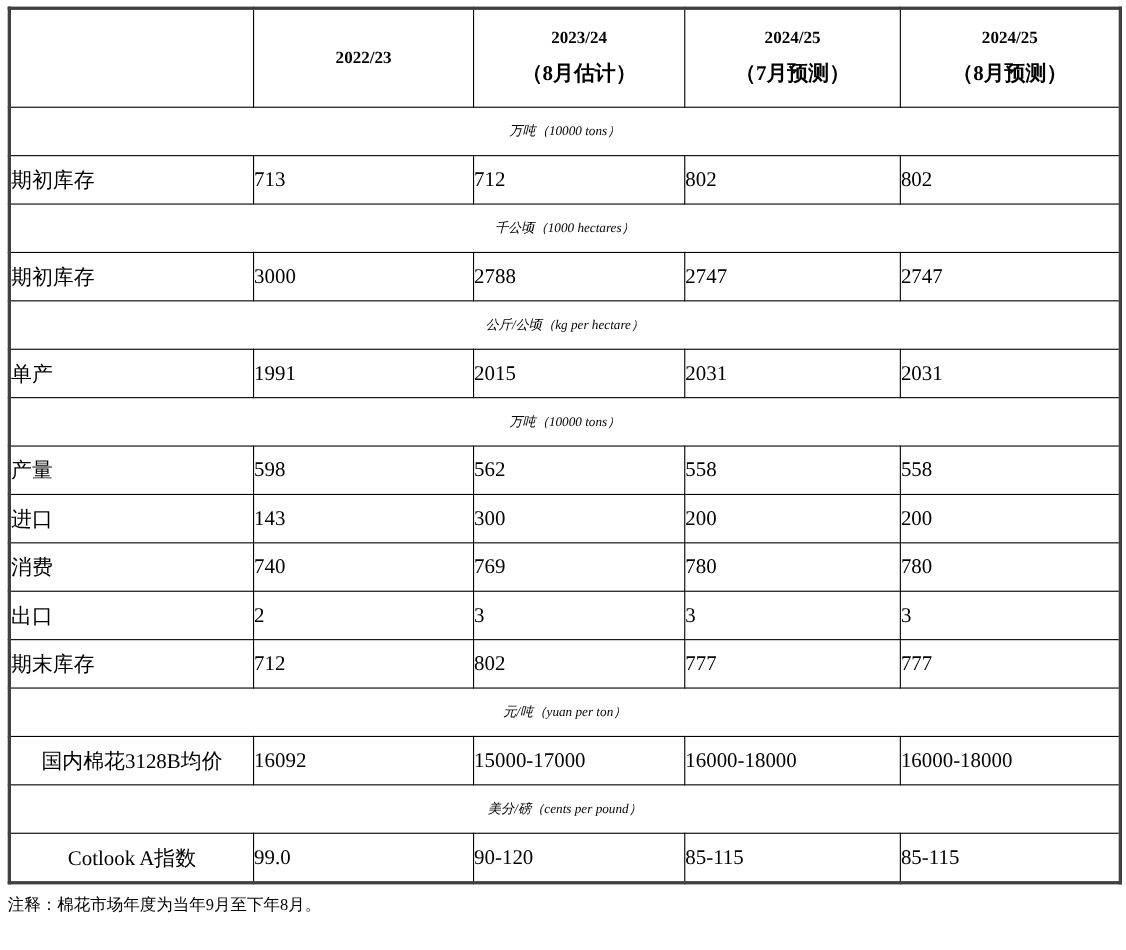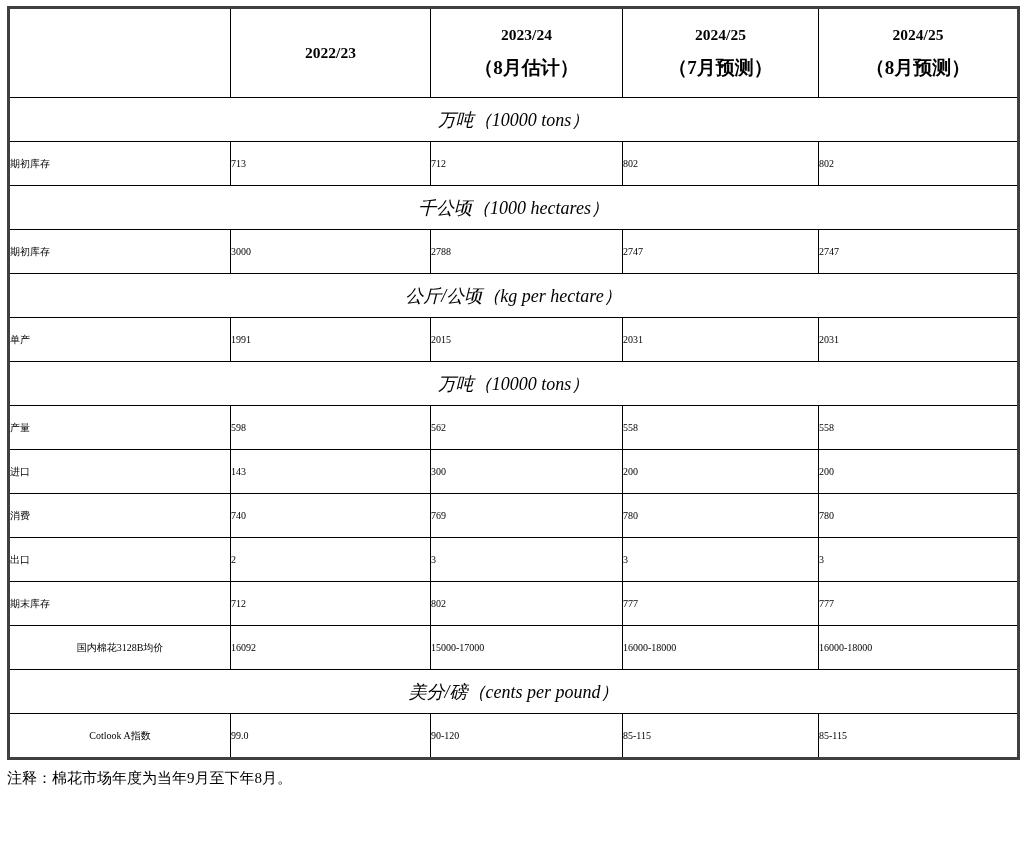--- a/index.html
+++ b/index.html
@@ -49,27 +49,27 @@
     line-height: 1.9;
   }
   .head-line1 { display: block; }
   .head-line2 { display: block; font-size: 19px; }
 
   
   tr.unit-row td {
     height: 43px;
     text-align: center;
     font-style: italic;
-    font-size: 18px;
+    font-size: 12px;
   }
 
   
   tr.data-row td {
     height: 43px;
-    font-size: 10px;
+    font-size: 19px;
   }
   td.item-cell {
     text-align: left;
     padding-left: 12px;
     font-style: normal;
   }
   td.item-cell.indented {
     text-align: center;
     padding-left: 0;
   }
@@ -193,20 +193,23 @@
       </tr>
 
       <tr class="data-row">
         <td class="item-cell">期末库存</td>
         <td class="val-cell">712</td>
         <td class="val-cell">802</td>
         <td class="val-cell">777</td>
         <td class="val-cell">777</td>
       </tr>
 
+      <tr class="unit-row">
+        <td colspan="5">元/吨（yuan per ton）</td>
+      </tr>
 
       <tr class="data-row">
         <td class="item-cell indented">国内棉花3128B均价</td>
         <td class="val-cell">16092</td>
         <td class="val-cell">15000-17000</td>
         <td class="val-cell">16000-18000</td>
         <td class="val-cell">16000-18000</td>
       </tr>
 
       <tr class="unit-row">

